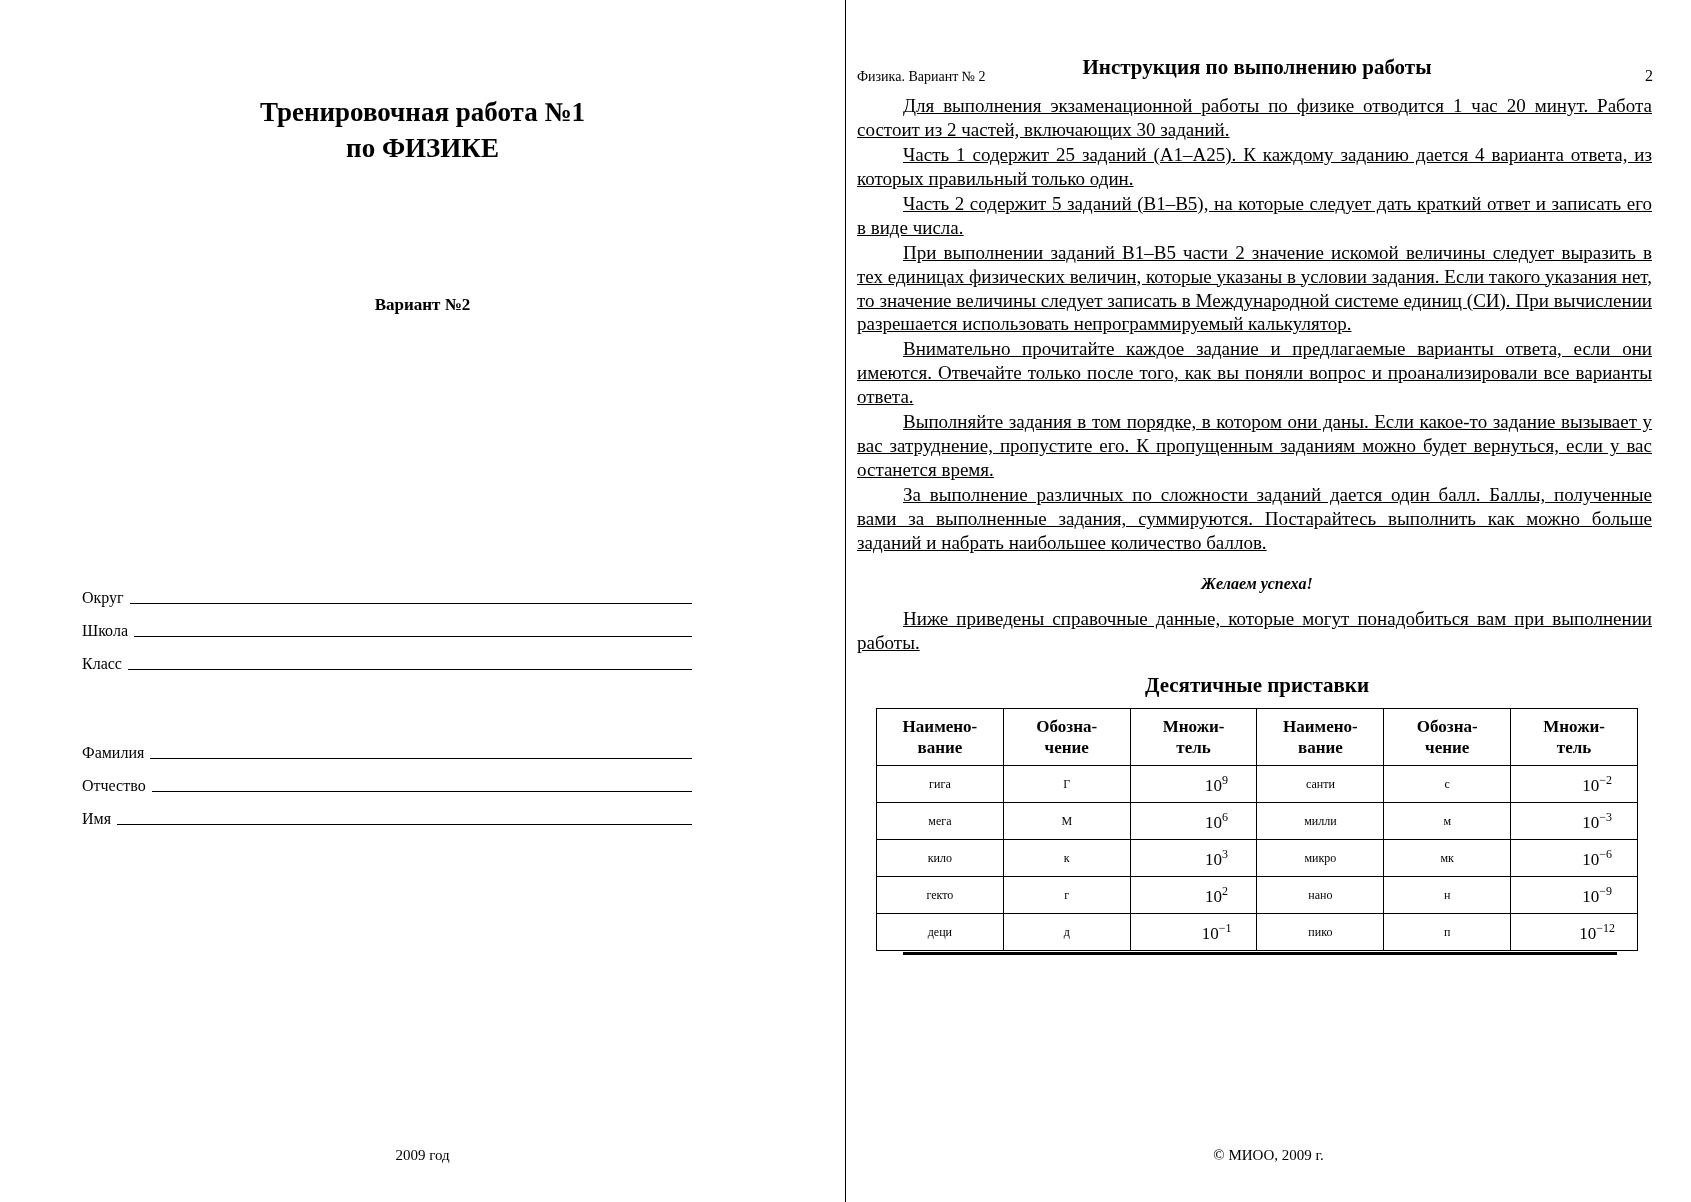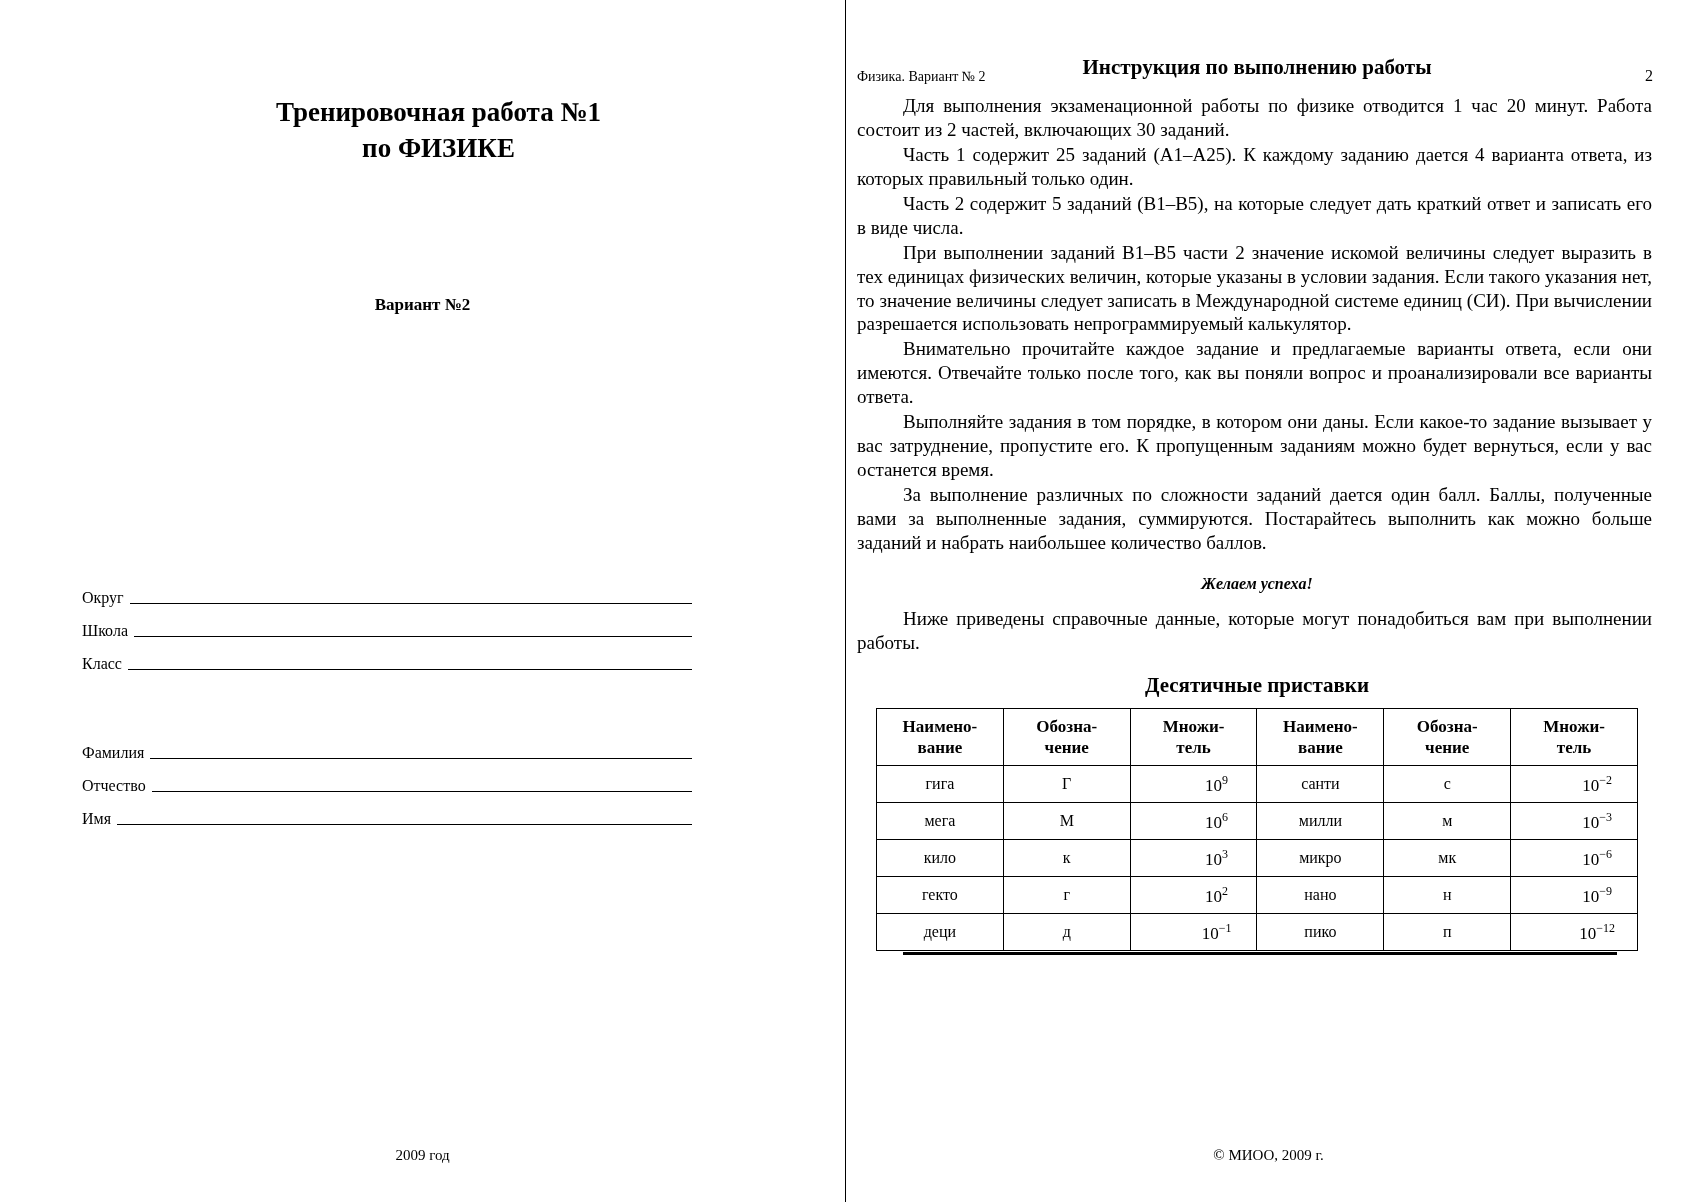--- a/index.html
+++ b/index.html
@@ -44,21 +44,20 @@
   
   .cover-title {
     position: absolute;
     top: 95px;
     left: 0;
     width: 845px;
     text-align: center;
     font-size: 27px;
     font-weight: bold;
     line-height: 1.33;
-    padding-left: 16px;
   }
   .cover-title .line2 {
     display: block;
   }
   .variant-line {
     position: absolute;
     top: 295px;
     left: 0;
     width: 845px;
     text-align: center;
@@ -136,20 +135,21 @@
     font-size: 21px;
     font-weight: bold;
     margin-bottom: 14px;
   }
   .para {
     font-size: 19px;
     line-height: 1.26;
     text-align: justify;
     text-indent: 46px;
     margin: 0 5px 1px 0;
+    text-decoration: underline;
   }
   .wish {
     text-align: center;
     font-size: 16px;
     font-weight: bold;
     font-style: italic;
     margin: 20px 0 14px 0;
   }
   .table-title {
     text-align: center;
@@ -159,21 +159,21 @@
   }
   table.prefix {
     border-collapse: collapse;
     margin: 8px auto;
     width: 762px;
     table-layout: fixed;
   }
   table.prefix th, table.prefix td {
     border: 1px solid #000;
     text-align: center;
-    font-size: 16px;
+    font-size: 12px;
     padding: 6px 2px;
   }
   table.prefix th {
     font-weight: bold;
     font-size: 17px;
     line-height: 1.25;
     padding: 7px 2px;
   }
   table.prefix td {
     height: 24px;

